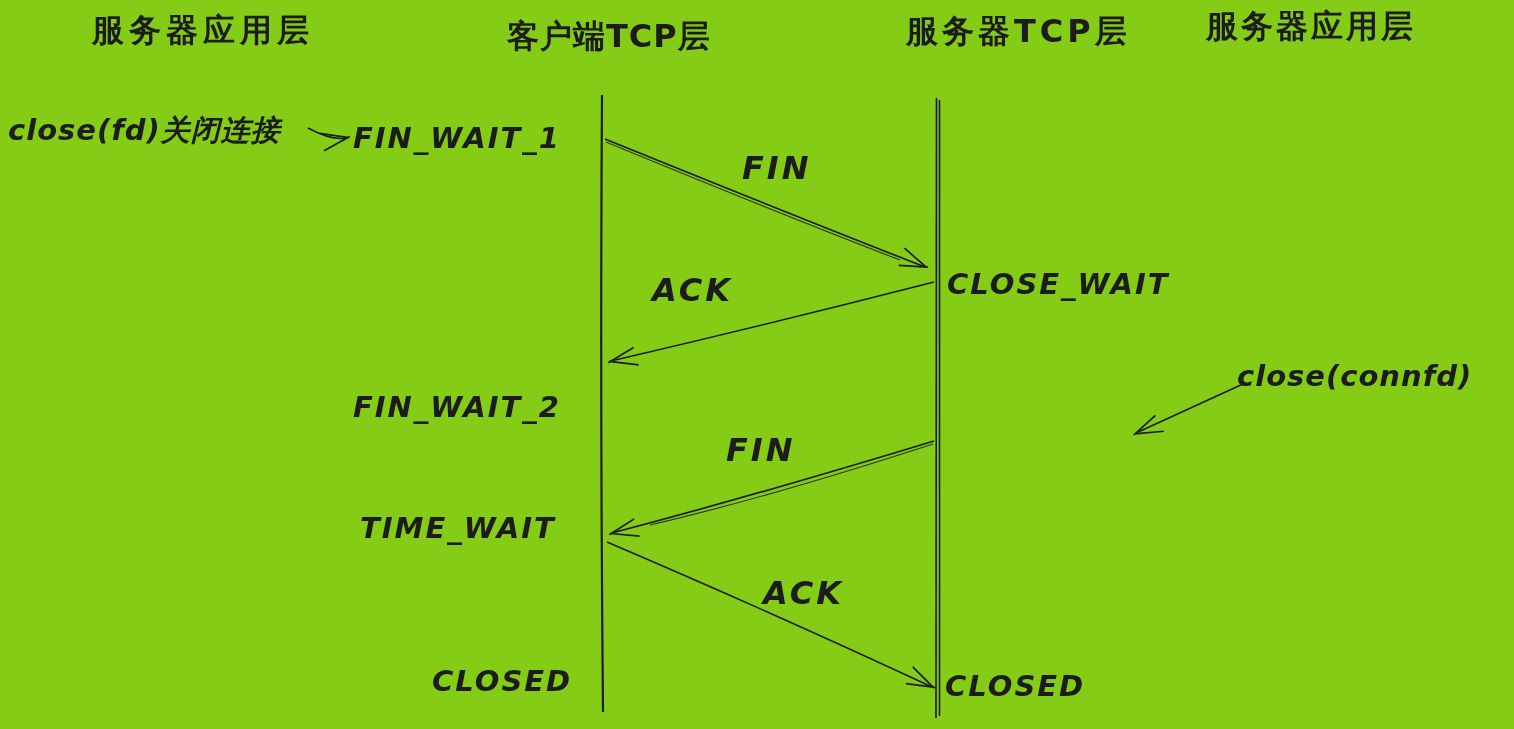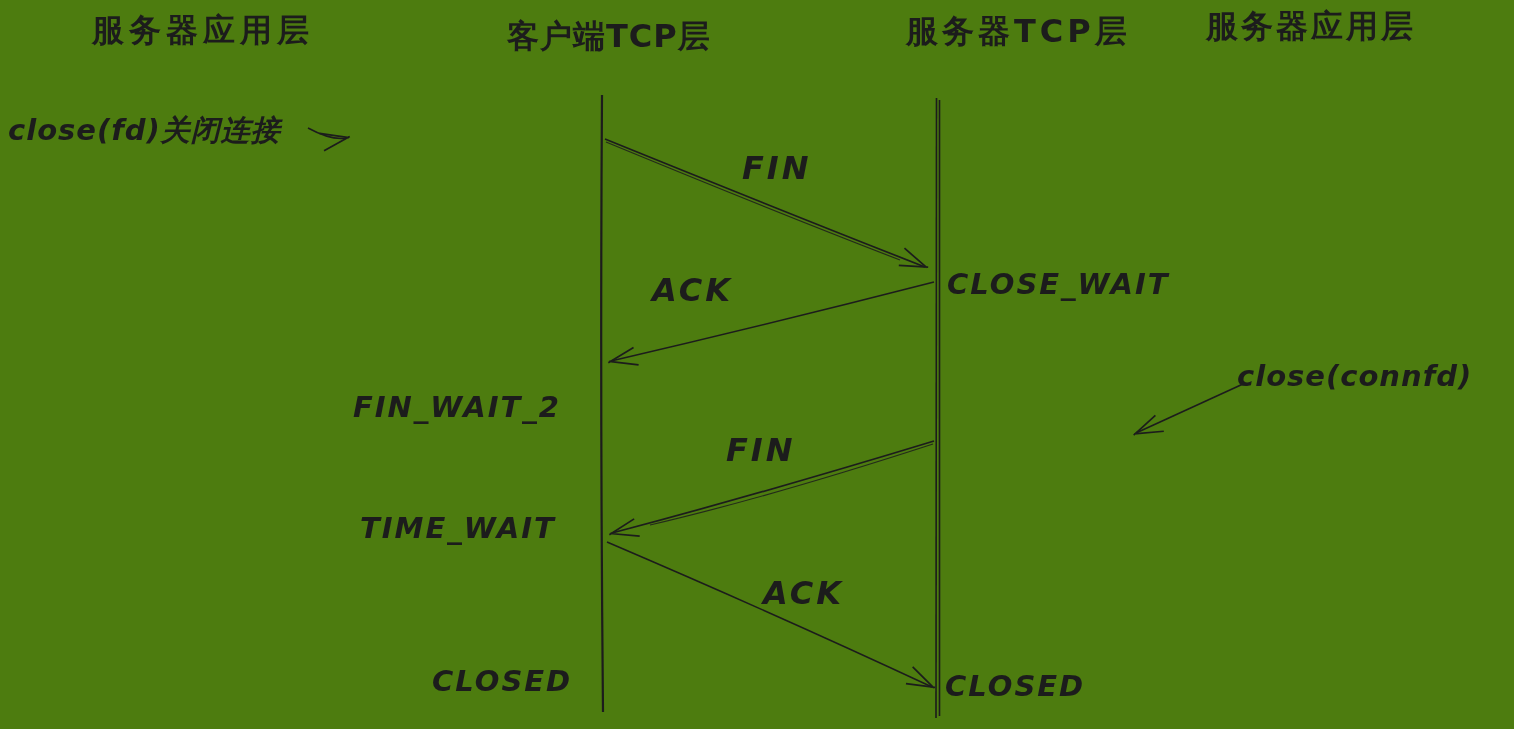--- a/index.html
+++ b/index.html
@@ -5,21 +5,21 @@
   html, body {
     margin: 0;
     padding: 0;
     background: #ffffff;
     font-family: "DejaVu Sans", "Liberation Sans", sans-serif;
   }
   .stage {
     position: relative;
     width: 1514px;
     height: 729px;
-    background: #4d7c0f;
+    background: #84cc16;
     overflow: hidden;
   }
   .stage svg.wires {
     position: absolute;
     left: 0; top: 0;
     width: 1514px;
     height: 729px;
   }
   .lbl {
     position: absolute;
@@ -88,20 +88,21 @@
   </svg>
 
   <div class="lbl hdr" style="left:92px;  top:14px;">服务器应用层</div>
   <div class="lbl hdr tight" style="left:483px; top:20px;">客户端TCP层</div>
   <div class="lbl hdr tight" style="left:882px; top:15px; letter-spacing:4px;">服务器TCP层</div>
   <div class="lbl hdr" style="left:1206px; top:10px; letter-spacing:3px;">服务器应用层</div>
 
   <div class="lbl mixed" style="left:8px; top:116px;">close(fd)关闭连接</div>
   <div class="lbl mixed" style="left:1237px; top:362px;">close(connfd)</div>
 
+  <div class="lbl hand" style="left:353px; top:124px;">FIN_WAIT_1</div>
   <div class="lbl hand" style="left:353px; top:350px;margin-top:43px;">FIN_WAIT_2</div>
   <div class="lbl hand" style="left:360px; top:514px;">TIME_WAIT</div>
   <div class="lbl hand" style="left:432px; top:667px;">CLOSED</div>
 
   <div class="lbl hand" style="left:947px; top:270px;">CLOSE_WAIT</div>
   <div class="lbl hand" style="left:945px; top:672px;">CLOSED</div>
 
   <div class="lbl hand msg" style="left:742px; top:152px;">FIN</div>
   <div class="lbl hand msg" style="left:652px; top:274px;">ACK</div>
   <div class="lbl hand msg" style="left:726px; top:434px;">FIN</div>

